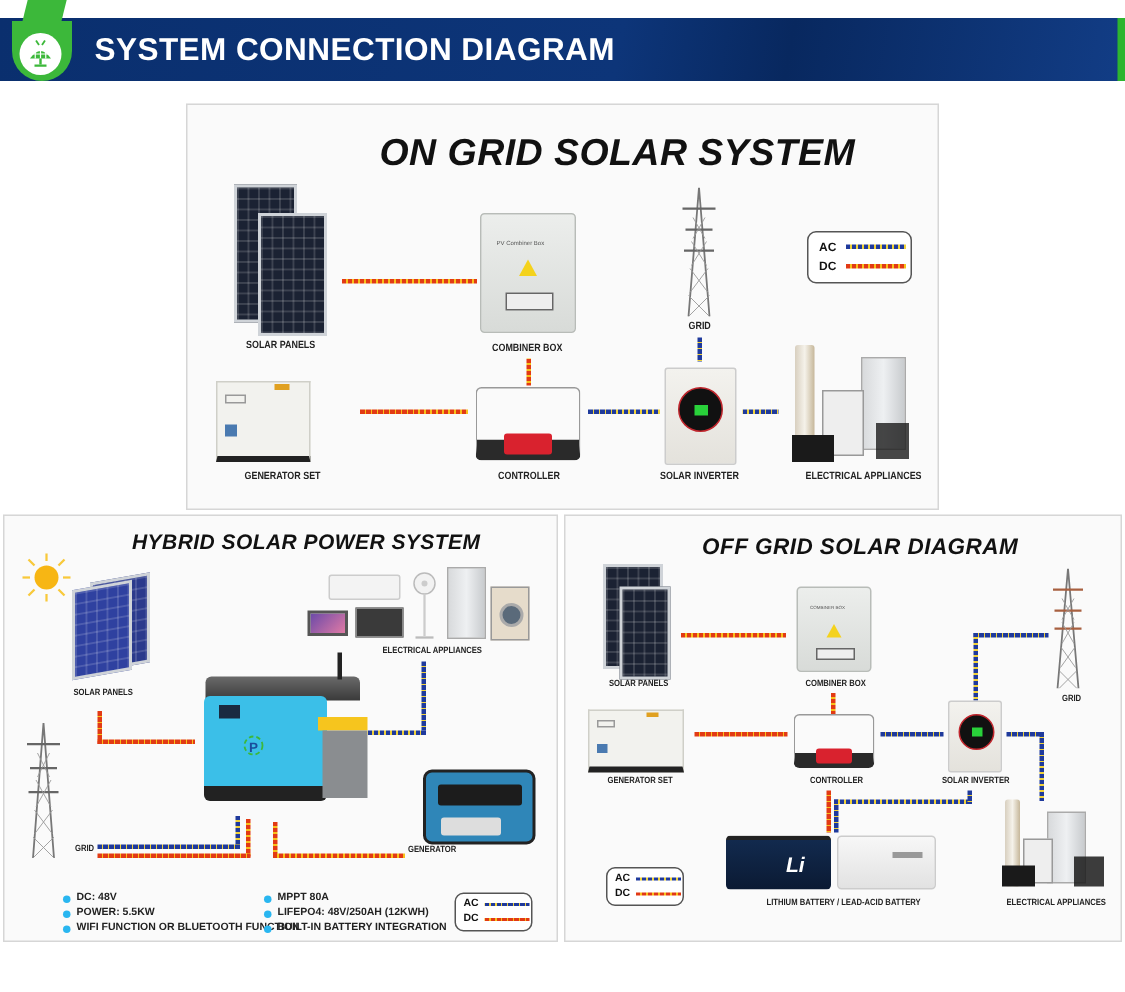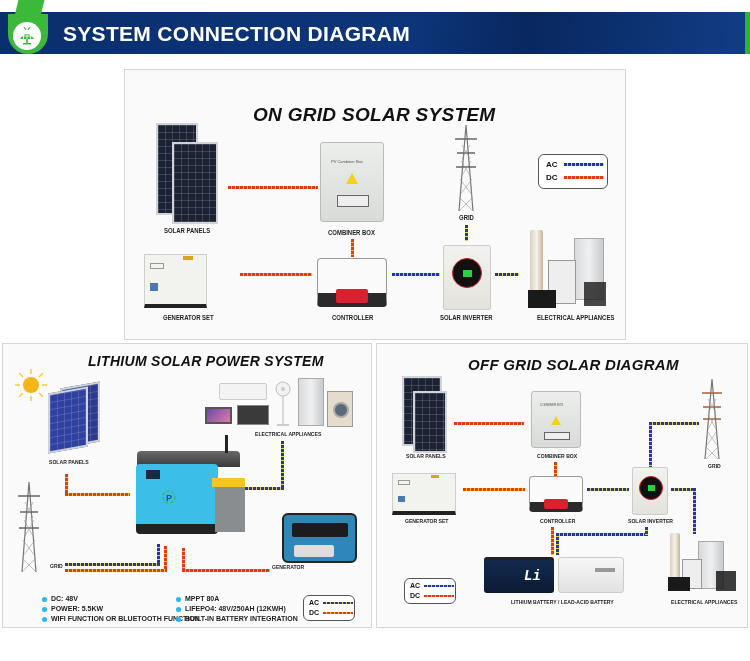--- a/index.html
+++ b/index.html
@@ -73,21 +73,21 @@
     <line x1="10" y1="5" x2="10" y2="13" stroke="#fff" stroke-width="0.8"></line>
     <line x1="6.5" y1="7" x2="6.5" y2="13" stroke="#fff" stroke-width="0.8"></line>
     <line x1="13.5" y1="7" x2="13.5" y2="13" stroke="#fff" stroke-width="0.8"></line>
     <rect x="9.2" y="13" width="1.6" height="4" fill="#3cb83a"></rect>
     <rect x="6" y="17" width="8" height="1.5" fill="#3cb83a"></rect>
   </svg>
 </div>
 <div class="abs title">SYSTEM CONNECTION DIAGRAM</div>
 
 <div class="abs panel p-top"></div>
-<div class="abs ptitle" style="left:253px;top:104px;font-size:19px;">ON GRID SOLAR SYSTEM</div>
+<div class="abs ptitle" style="left:253px;top:88px;font-size:25px;">ON GRID SOLAR SYSTEM</div>
 
 <div class="abs solar" style="left:156px;top:123px;width:42px;height:92px;"></div>
 <div class="abs solar" style="left:172px;top:142px;width:46px;height:82px;"></div>
 <div class="abs label" style="left:164px;top:227px;">SOLAR PANELS</div>
 <div class="abs dc-h" style="left:228px;top:186px;width:90px;"></div>
 
 <div class="abs box-grey" style="left:320px;top:142px;width:64px;height:80px;">
   <div class="abs" style="left:10px;top:16px;font-size:4px;color:#555;white-space:nowrap;">PV Combiner Box</div>
   <div class="abs" style="left:25px;top:30px;width:0;height:0;border-left:6px solid transparent;border-right:6px solid transparent;border-bottom:11px solid #f4d21c;"></div>
   <div class="abs" style="left:16px;top:52px;width:32px;height:12px;background:#eee;border:1px solid #666;"></div>
@@ -139,21 +139,21 @@
 <div class="abs" style="left:526px;top:228px;width:100px;height:82px;">
   <div class="abs app-tall" style="left:4px;top:2px;width:13px;height:78px;"></div>
   <div class="abs app-fridge" style="left:48px;top:10px;width:30px;height:62px;"></div>
   <div class="abs app-wash" style="left:22px;top:32px;width:28px;height:44px;"></div>
   <div class="abs app-dark" style="left:2px;top:62px;width:28px;height:18px;"></div>
   <div class="abs app-dark" style="left:58px;top:54px;width:22px;height:24px;opacity:0.8;"></div>
 </div>
 <div class="abs label" style="left:537px;top:314px;">ELECTRICAL APPLIANCES</div>
 
 <div class="abs panel p-left"></div>
-<div class="abs ptitle" style="left:88px;top:353px;font-size:14px;">LITHIUM SOLAR POWER SYSTEM</div>
+<div class="abs ptitle" style="left:88px;top:353px;font-size:14px;">HYBRID SOLAR POWER SYSTEM</div>
 
 <svg class="abs" style="left:14px;top:368px;" width="34" height="34" viewBox="0 0 34 34">
   <circle cx="17" cy="17" r="8" fill="#f7b614"></circle>
   <g stroke="#f8c93a" stroke-width="1.5">
     <line x1="17" y1="1" x2="17" y2="6"></line>
       <line x1="17" y1="28" x2="17" y2="33"></line>
     <line x1="1" y1="17" x2="6" y2="17"></line>
       <line x1="28" y1="17" x2="33" y2="17"></line>
     <line x1="5" y1="5" x2="9" y2="9"></line>
       <line x1="25" y1="25" x2="29" y2="29"></line>
@@ -302,21 +302,21 @@
 </div>
 <div class="abs label-sm" style="left:628px;top:518px;">SOLAR INVERTER</div>
 <div class="abs ac-h" style="left:671px;top:488px;width:25px;"></div>
 <div class="abs ac-v" style="left:693px;top:488px;height:46px;"></div>
 
 <div class="abs dc-v" style="left:551px;top:527px;height:28px;"></div>
 <div class="abs ac-v" style="left:556px;top:533px;height:22px;"></div>
 <div class="abs ac-h" style="left:556px;top:533px;width:91px;"></div>
 <div class="abs ac-v" style="left:645px;top:527px;height:9px;"></div>
 
-<div class="abs bat-li" style="left:484px;top:557px;width:70px;height:36px;font-family:Liberation Mono, monospace;">
+<div class="abs bat-li" style="left:484px;top:557px;width:70px;height:36px;">
   <div class="abs" style="left:40px;top:8px;font-size:14px;font-weight:bold;font-style:italic;color:#fff;">Li</div>
 </div>
 <div class="abs bat-pb" style="left:558px;top:557px;width:66px;height:36px;">
   <div class="abs" style="left:36px;top:10px;width:20px;height:4px;background:#999;"></div>
 </div>
 <div class="abs label-sm" style="left:511px;top:599px;">LITHIUM BATTERY / LEAD-ACID BATTERY</div>
 
 <div class="abs" style="left:666px;top:533px;width:76px;height:60px;">
   <div class="abs app-tall" style="left:4px;top:0;width:10px;height:58px;"></div>
   <div class="abs app-fridge" style="left:32px;top:8px;width:26px;height:48px;"></div>

